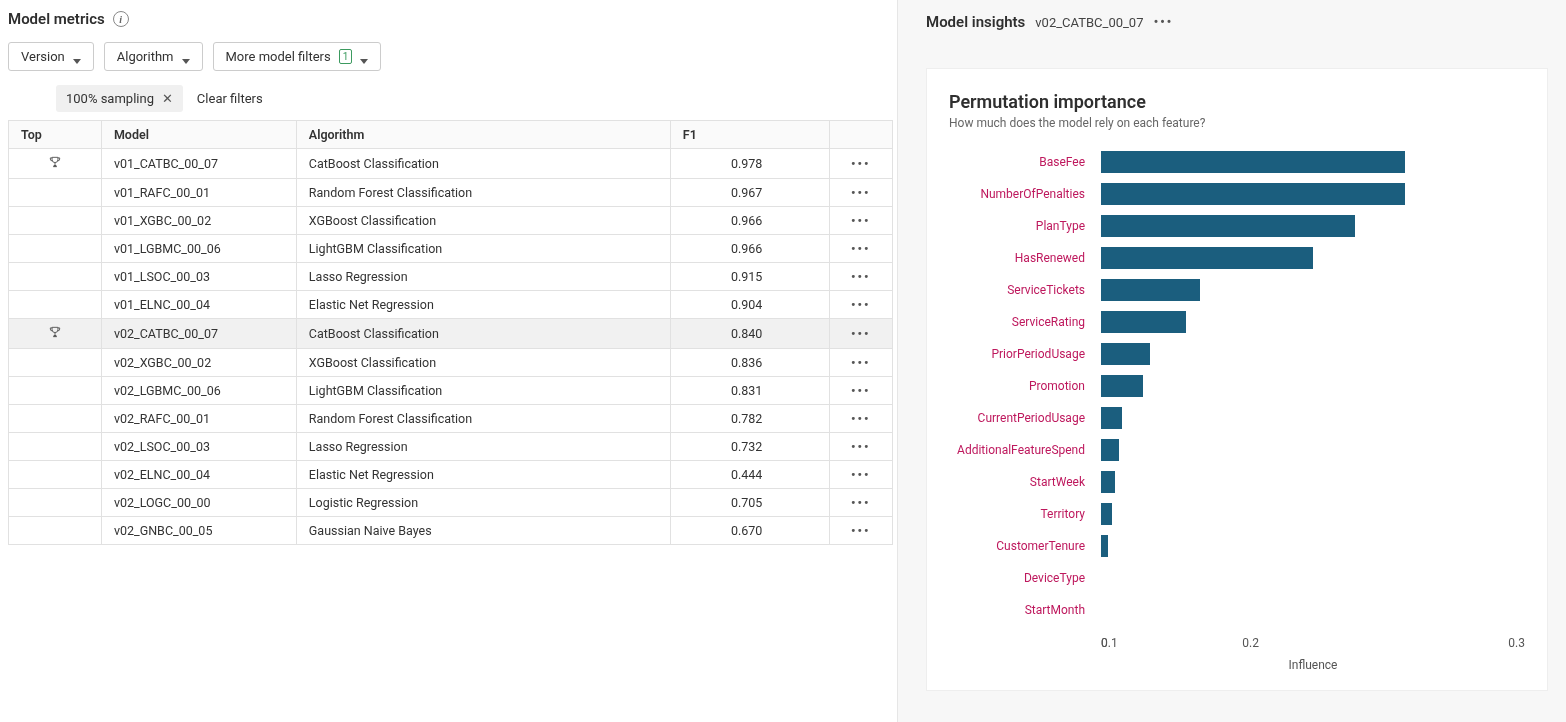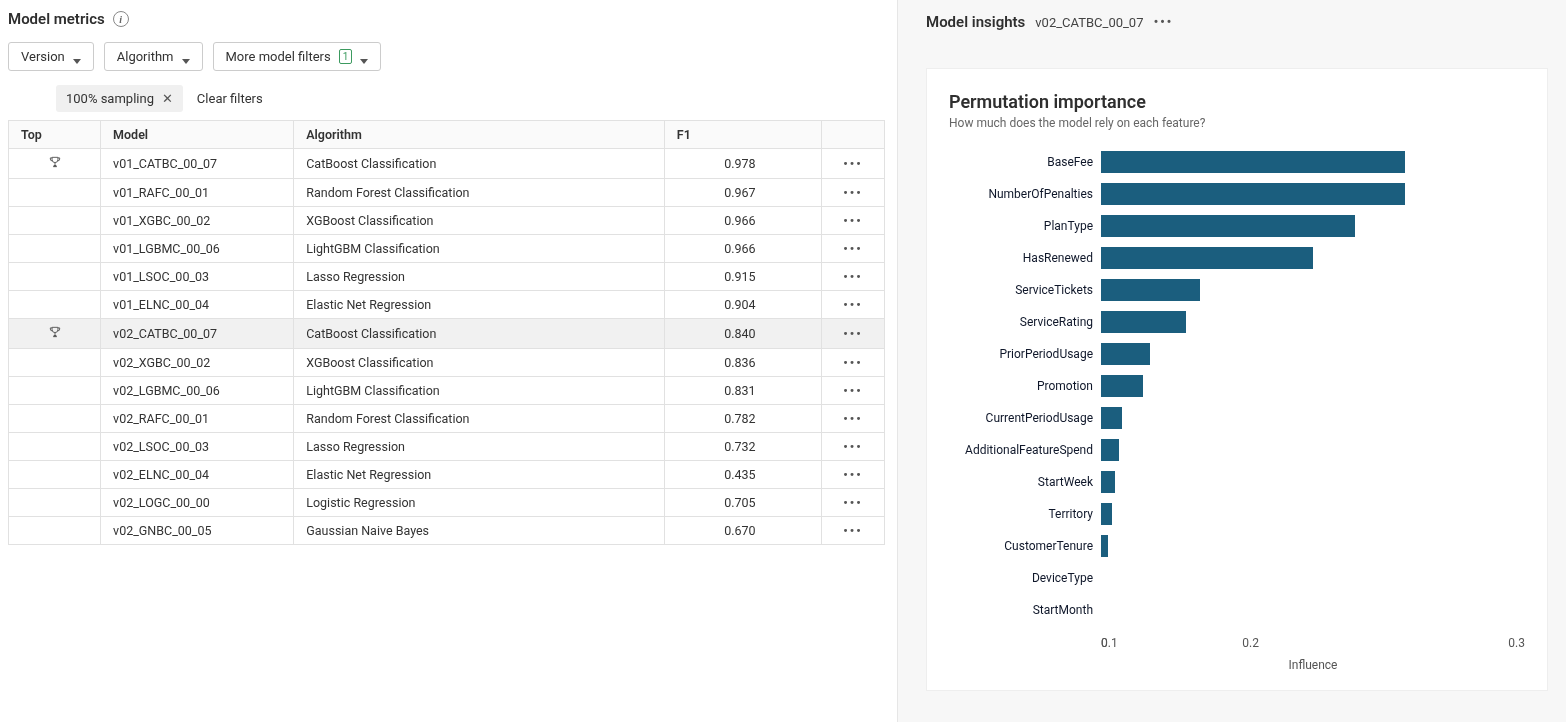--- a/index.html
+++ b/index.html
@@ -1,18 +1,18 @@
 <!DOCTYPE html>
 <html><head>
 <meta charset="utf-8">
 <style>
   *{box-sizing:border-box;margin:0;padding:0;}
   html,body{font-family:-apple-system,BlinkMacSystemFont,"Segoe UI",Roboto,Arial,sans-serif;font-size:13px;color:#333;background:#fff;}
   .page{display:flex;width:1566px;min-height:722px;}
-  .left{flex:1 1 auto;padding:10px 12px 20px 8px;border-right:1px solid #e6e6e6;min-width:840px;}
+  .left{flex:1 1 auto;padding:10px 4px 20px 8px;border-right:1px solid #e6e6e6;min-width:840px;}
   .right{flex:0 0 668px;background:#f7f7f7;}
   .right-header{display:flex;align-items:center;gap:10px;padding:10px 18px 10px 28px;height:44px;}
   .right-title{font-size:15px;font-weight:600;color:#2f2f2f;}
   .right-sub{font-size:13px;color:#444;}
   .insights-card{background:#fff;margin:24px 18px 18px 28px;padding:22px 22px 18px 22px;border:1px solid #eee;}
   .section-title{display:flex;align-items:center;gap:8px;font-size:15px;font-weight:600;color:#2f2f2f;margin-bottom:14px;}
   .info-icon{width:16px;height:16px;border:1px solid #888;border-radius:50%;display:inline-flex;align-items:center;justify-content:center;font-size:10px;color:#666;font-family:serif;font-style:italic;}
   .toolbar{display:flex;gap:10px;margin-bottom:14px;}
   .btn{display:inline-flex;align-items:flex-end;gap:8px;border:1px solid #ccc;background:#fff;border-radius:3px;padding:6px 12px;font-size:13px;color:#333;cursor:pointer;user-select:none;}
   .btn .badge{border:1px solid #3c9a5f;color:#3c9a5f;font-size:10px;padding:0 3px;border-radius:2px;line-height:13px;}
@@ -26,21 +26,21 @@
   table.models th{background:#fafafa;font-weight:600;}
   table.models td.top-cell{text-align:center;color:#555;}
   table.models td.f1{text-align:center;padding-right:18px;}
   table.models td.actions{text-align:center;color:#555;font-weight:700;letter-spacing:2px;cursor:pointer;}
   tr.selected td{background:#f1f1f1;}
   col.c-top{width:82px;}col.c-model{width:172px;}col.c-algo{width:330px;}col.c-f1{width:140px;}col.c-act{width:56px;}
   .perm-title{font-size:18px;font-weight:600;color:#2f2f2f;margin-bottom:4px;}
   .perm-sub{font-size:12px;color:#666;margin-bottom:16px;}
   .chart{position:relative;}
   .feat-row{display:flex;align-items:center;height:32px;}
-  .feat-label{width:152px;text-align:right;padding-right:8px;font-size:12px;color:#0f172a;white-space:nowrap;}
+  .feat-label{width:152px;text-align:right;padding-right:16px;font-size:12px;color:#be185d;white-space:nowrap;}
   .bar-wrap{flex:1 1 auto;position:relative;height:100%;display:flex;align-items:center;}
   .bar{height:22px;background:#1b5e7e;}
   .axis{margin-top:10px;display:flex;margin-left:152px;}
   .tick{flex:1 1 0;font-size:12px;color:#555;text-align:left;position:relative;}
   .tick:first-child{text-align:left;}
   .tick:last-child{text-align:right;}
   .xlabel{text-align:center;font-size:12px;color:#555;margin-top:8px;margin-left:152px;}
   .trophy{display:inline-block;width:14px;height:14px;}
   .dots-icon{font-size:15px;letter-spacing:1.5px;color:#555;cursor:pointer;}
 </style>
@@ -184,21 +184,21 @@
             <td class="top-cell"></td>
             <td>v02_LSOC_00_03</td>
             <td>Lasso Regression</td>
             <td class="f1">0.732</td>
             <td class="actions">•••</td>
           </tr>
           <tr>
             <td class="top-cell"></td>
             <td>v02_ELNC_00_04</td>
             <td>Elastic Net Regression</td>
-            <td class="f1">0.435</td>
+            <td class="f1">0.444</td>
             <td class="actions">•••</td>
           </tr>
           <tr>
             <td class="top-cell"></td>
             <td>v02_LOGC_00_00</td>
             <td>Logistic Regression</td>
             <td class="f1">0.705</td>
             <td class="actions">•••</td>
           </tr>
           <tr>

